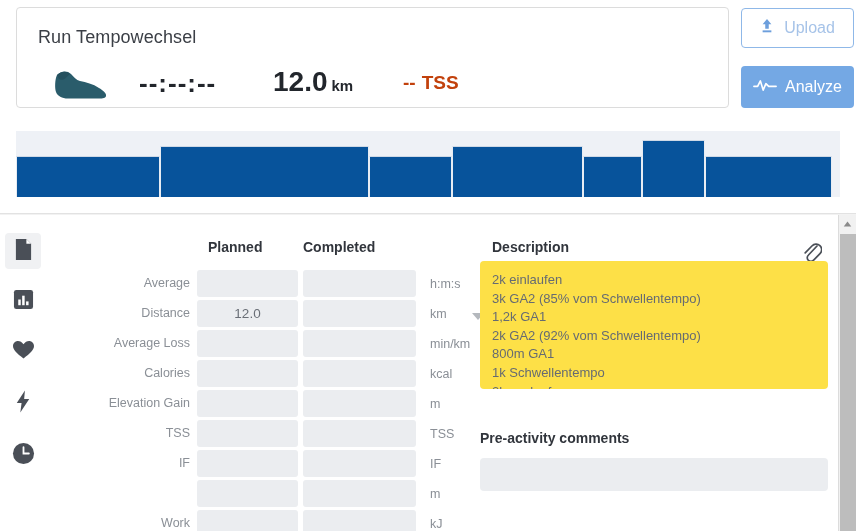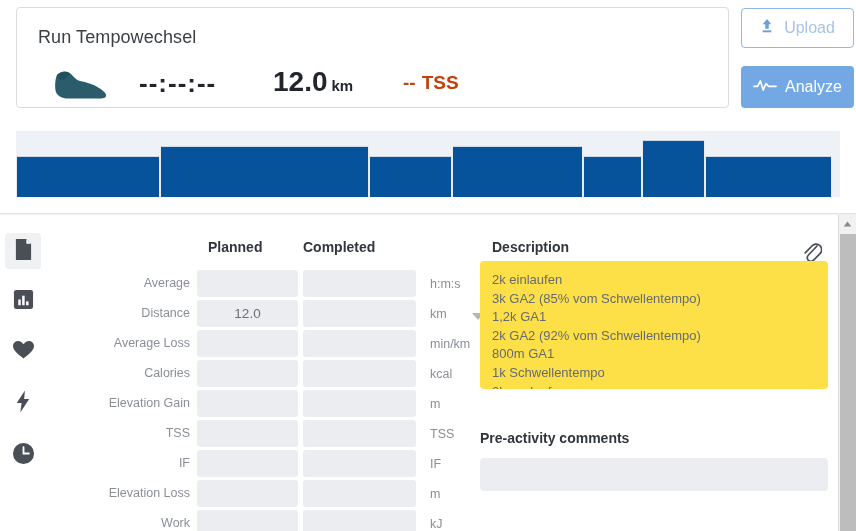--- a/index.html
+++ b/index.html
@@ -301,21 +301,20 @@
           <input type="text" class="finput completed" style="">
           <div class="runit">TSS</div>
         </div>
         <div class="frow" style="top: 235px;">
           <div class="rlabel">IF</div>
           <input type="text" class="finput planned" style="">
           <input type="text" class="finput completed" style="">
           <div class="runit">IF</div>
         </div>
         <div class="frow" style="top: 265px;">
-          <div class="rlabel">Elevation Loss</div>
           <input type="text" class="finput planned" style="">
           <input type="text" class="finput completed" style="">
           <div class="runit">m</div>
         </div>
         <div class="frow" style="top: 295px;">
           <div class="rlabel">Work</div>
           <input type="text" class="finput planned" style="">
           <input type="text" class="finput completed" style="">
           <div class="runit">kJ</div>
         </div>

